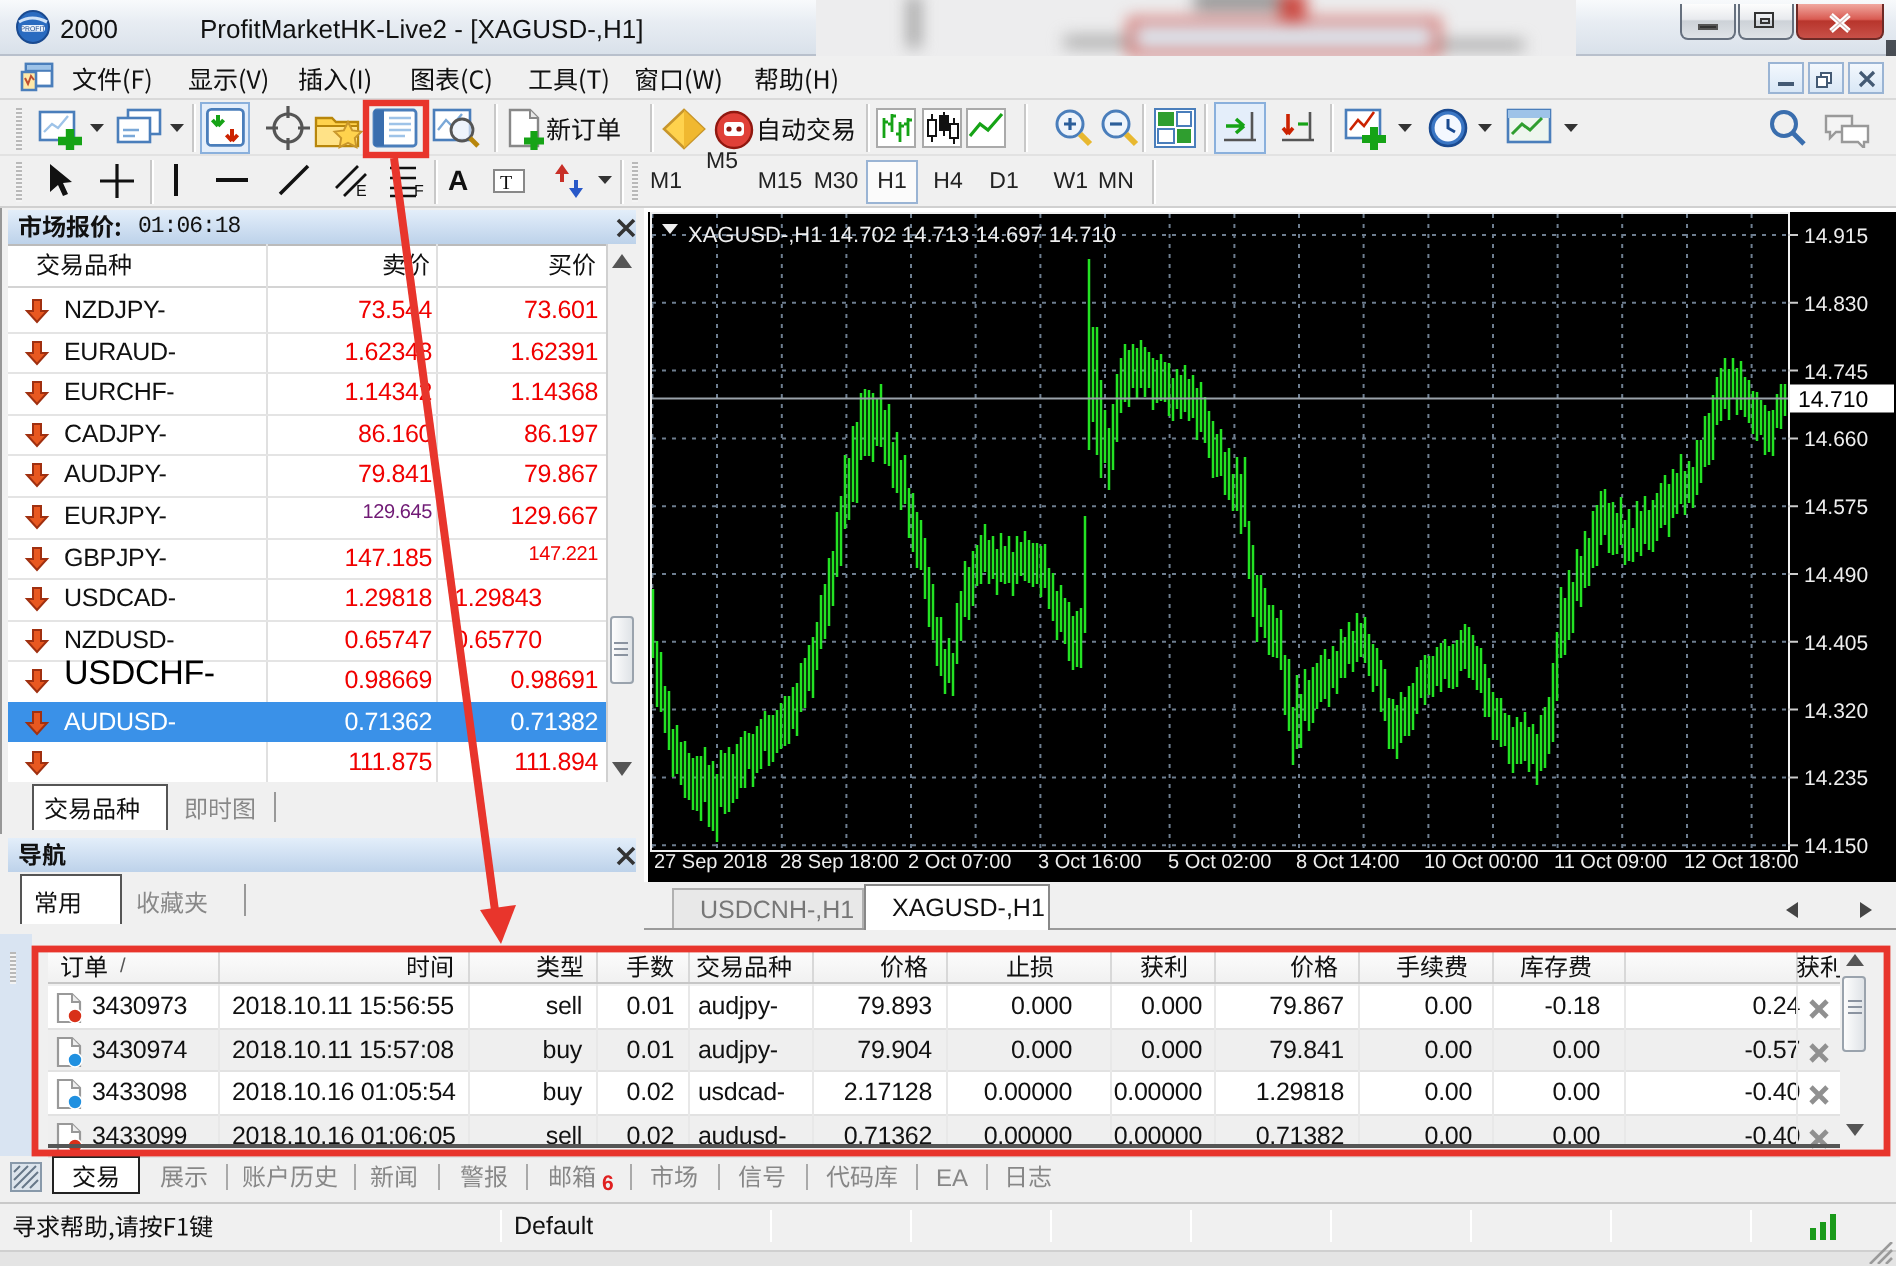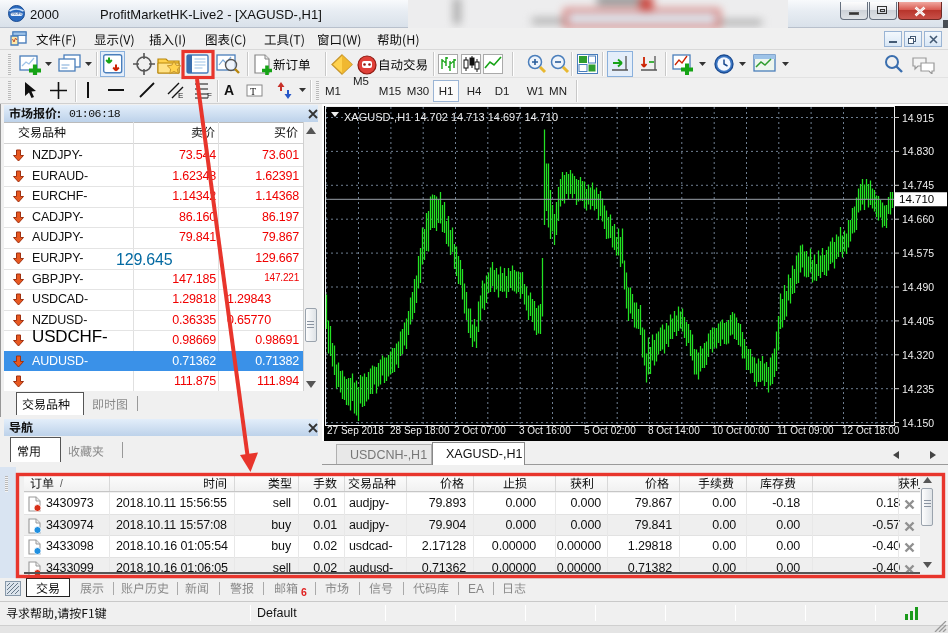--- a/index.html
+++ b/index.html
@@ -347,42 +347,42 @@
     <path d="M4.5 1 h4 v5.5 h3 L6.5 12 L1.5 6.5 h3 z" fill="#e85820" stroke="#a03010" stroke-width="1"></path>
   </svg>
 <div class="abs" style="left:32px;top:230.4px;font-size:12.5px;letter-spacing:-0.15px;color:#111">AUDJPY-</div>
 <div class="abs" style="left:116px;top:230.4px;width:100px;text-align:right;font-size:12.5px;letter-spacing:-0.2px;color:#f00100">79.841</div>
 <div class="abs" style="left:199px;top:230.4px;width:100px;text-align:right;font-size:12.5px;letter-spacing:-0.2px;color:#f00100">79.867</div>
 <div class="abs" style="left:4px;top:247.9px;width:299px;height:1px;background:#e4e4e4"></div>
 <svg class="abs" style="left:12px;top:251.9px" width="13" height="13">
     <path d="M4.5 1 h4 v5.5 h3 L6.5 12 L1.5 6.5 h3 z" fill="#e85820" stroke="#a03010" stroke-width="1"></path>
   </svg>
 <div class="abs" style="left:32px;top:250.9px;font-size:12.5px;letter-spacing:-0.15px;color:#111">EURJPY-</div>
-<div class="abs" style="left:116px;top:250.9px;width:100px;text-align:left;font-size:16px;letter-spacing:-0.2px;color:#0369a1">129.645</div>
+<div class="abs" style="left:116px;top:250.9px;width:100px;text-align:right;font-size:10px;letter-spacing:-0.2px;color:#701a75">129.645</div>
 <div class="abs" style="left:199px;top:250.9px;width:100px;text-align:right;font-size:12.5px;letter-spacing:-0.2px;color:#f00100">129.667</div>
 <div class="abs" style="left:4px;top:268.5px;width:299px;height:1px;background:#e4e4e4"></div>
 <svg class="abs" style="left:12px;top:272.5px" width="13" height="13">
     <path d="M4.5 1 h4 v5.5 h3 L6.5 12 L1.5 6.5 h3 z" fill="#e85820" stroke="#a03010" stroke-width="1"></path>
   </svg>
 <div class="abs" style="left:32px;top:271.5px;font-size:12.5px;letter-spacing:-0.15px;color:#111">GBPJPY-</div>
 <div class="abs" style="left:116px;top:271.5px;width:100px;text-align:right;font-size:12.5px;letter-spacing:-0.2px;color:#f00100">147.185</div>
 <div class="abs" style="left:199px;top:271.5px;width:100px;text-align:right;font-size:10px;letter-spacing:-0.2px;color:#f00100">147.221</div>
 <div class="abs" style="left:4px;top:289.1px;width:299px;height:1px;background:#e4e4e4"></div>
 <svg class="abs" style="left:12px;top:293.0px" width="13" height="13">
     <path d="M4.5 1 h4 v5.5 h3 L6.5 12 L1.5 6.5 h3 z" fill="#e85820" stroke="#a03010" stroke-width="1"></path>
   </svg>
 <div class="abs" style="left:32px;top:292.0px;font-size:12.5px;letter-spacing:-0.15px;color:#111">USDCAD-</div>
 <div class="abs" style="left:116px;top:292.0px;width:100px;text-align:right;font-size:12.5px;letter-spacing:-0.2px;color:#f00100">1.29818</div>
 <div class="abs" style="left:199px;top:292.0px;width:100px;text-align:center;font-size:12.5px;letter-spacing:-0.2px;color:#f00100">1.29843</div>
 <div class="abs" style="left:4px;top:309.6px;width:299px;height:1px;background:#e4e4e4"></div>
 <svg class="abs" style="left:12px;top:313.6px" width="13" height="13">
     <path d="M4.5 1 h4 v5.5 h3 L6.5 12 L1.5 6.5 h3 z" fill="#e85820" stroke="#a03010" stroke-width="1"></path>
   </svg>
 <div class="abs" style="left:32px;top:312.6px;font-size:12.5px;letter-spacing:-0.15px;color:#111">NZDUSD-</div>
-<div class="abs" style="left:116px;top:312.6px;width:100px;text-align:right;font-size:12.5px;letter-spacing:-0.2px;color:#f00100">0.36335</div>
+<div class="abs" style="left:116px;top:312.6px;width:100px;text-align:right;font-size:12.5px;letter-spacing:-0.2px;color:#f00100">0.65747</div>
 <div class="abs" style="left:199px;top:312.6px;width:100px;text-align:center;font-size:12.5px;letter-spacing:-0.2px;color:#f00100">0.65770</div>
 <div class="abs" style="left:4px;top:330.2px;width:299px;height:1px;background:#e4e4e4"></div>
 <svg class="abs" style="left:12px;top:334.1px" width="13" height="13">
     <path d="M4.5 1 h4 v5.5 h3 L6.5 12 L1.5 6.5 h3 z" fill="#e85820" stroke="#a03010" stroke-width="1"></path>
   </svg>
 <div class="abs" style="left:32px;top:327px;font-size:17px;letter-spacing:-0.15px;color:#000000">USDCHF-</div>
 <div class="abs" style="left:116px;top:333.1px;width:100px;text-align:right;font-size:12.5px;letter-spacing:-0.2px;color:#f00100">0.98669</div>
 <div class="abs" style="left:199px;top:333.1px;width:100px;text-align:right;font-size:12.5px;letter-spacing:-0.2px;color:#f00100">0.98691</div>
 <div class="abs" style="left:4px;top:350.7px;width:299px;height:1px;background:#e4e4e4"></div>
 <div class="abs" style="left:4px;top:350.7px;width:299px;height:20.6px;background:#3a91e8"></div>
@@ -530,21 +530,21 @@
 <div class="abs" style="left:116px;top:496.0px;font-size:12.5px;letter-spacing:-0.15px;color:#111">2018.10.11 15:56:55</div>
 <div class="abs" style="left:349px;top:496.0px;font-size:12.5px;letter-spacing:-0.15px;color:#111">audjpy-</div>
 <div class="abs" style="left:201px;top:496.0px;width:90px;text-align:right;font-size:12.5px;letter-spacing:-0.15px;color:#111">sell</div>
 <div class="abs" style="left:247px;top:496.0px;width:90px;text-align:right;font-size:12.5px;letter-spacing:-0.15px;color:#111">0.01</div>
 <div class="abs" style="left:376px;top:496.0px;width:90px;text-align:right;font-size:12.5px;letter-spacing:-0.15px;color:#111">79.893</div>
 <div class="abs" style="left:446px;top:496.0px;width:90px;text-align:right;font-size:12.5px;letter-spacing:-0.15px;color:#111">0.000</div>
 <div class="abs" style="left:511px;top:496.0px;width:90px;text-align:right;font-size:12.5px;letter-spacing:-0.15px;color:#111">0.000</div>
 <div class="abs" style="left:582px;top:496.0px;width:90px;text-align:right;font-size:12.5px;letter-spacing:-0.15px;color:#111">79.867</div>
 <div class="abs" style="left:646px;top:496.0px;width:90px;text-align:right;font-size:12.5px;letter-spacing:-0.15px;color:#111">0.00</div>
 <div class="abs" style="left:710px;top:496.0px;width:90px;text-align:right;font-size:12.5px;letter-spacing:-0.15px;color:#111">-0.18</div>
-<div class="abs" style="left:810px;top:496.0px;width:90px;text-align:right;font-size:12.5px;letter-spacing:-0.15px;color:#111">0.18</div>
+<div class="abs" style="left:810px;top:496.0px;width:90px;text-align:right;font-size:12.5px;letter-spacing:-0.15px;color:#111">0.24</div>
 <svg class="abs" style="left:904px;top:499.0px" width="11" height="11">
     <path d="M1.5 1.5 L9.5 9.5 M9.5 1.5 L1.5 9.5" stroke="#909090" stroke-width="2.4"></path>
   </svg>
 <div class="abs" style="left:24px;top:514.6px;width:896px;height:21.6px;background:#efefef;border-bottom:1px solid #e2e2e2"></div>
 <svg class="abs" style="left:27px;top:517.6px" width="15" height="16">
     <path d="M2 1 h7 l4 4 v10 h-11 z" fill="#fff" stroke="#999" stroke-width="1.1"></path>
     <path d="M9 1 v4 h4" fill="#eee" stroke="#999" stroke-width="1"></path>
     <circle cx="10.5" cy="12" r="3.5" fill="#2090e0" stroke="#fff" stroke-width="0.8"></circle>
   </svg>
 <div class="abs" style="left:46px;top:517.6px;font-size:12.5px;letter-spacing:-0.15px;color:#111">3430974</div>

